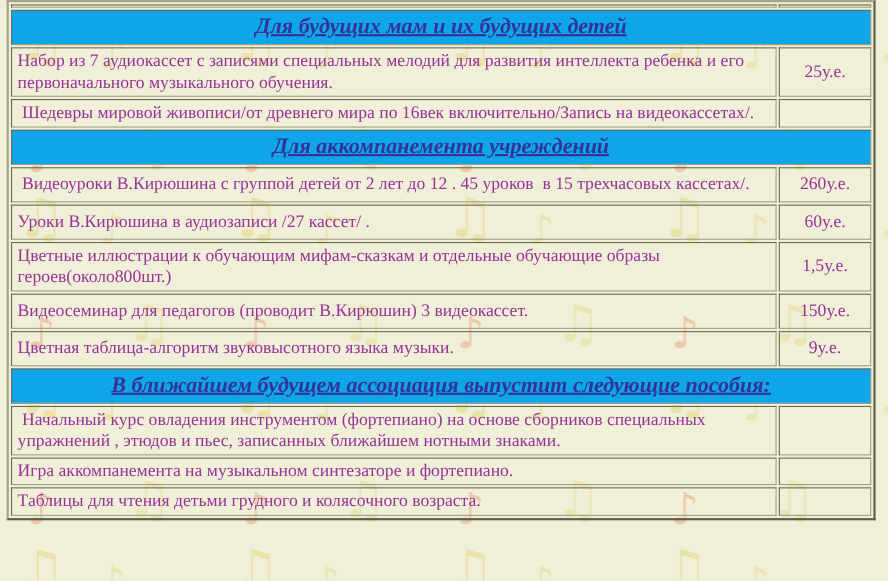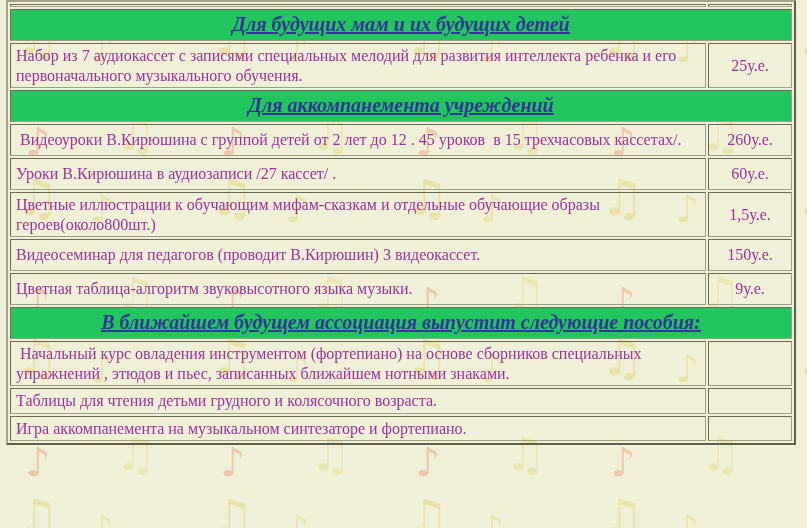--- a/index.html
+++ b/index.html
@@ -53,21 +53,21 @@
     white-space: pre-wrap;
     overflow: hidden;
   }
   td.price {
     color: #993399;
     font-size: 16px;
     text-align: center;
     padding: 6px 2px;
   }
   th.section-header {
-    background: #22c55e;
+    background: #0ea5e9;
     color: #333399;
     font-size: 20px;
     font-style: italic;
     font-weight: bold;
     text-align: center;
     padding: 2px 4px 3px 4px;
     line-height: 1.25;
   }
   th.section-header .hdr-text {
     text-decoration: underline;
@@ -104,20 +104,24 @@
 
       <tr>
         <th class="section-header" colspan="2">
           <span class="hdr-text">Для будущих мам и их будущих детей</span>
         </th>
       </tr>
       <tr>
         <td class="desc">Набор из 7 аудиокассет с записями специальных мелодий для развития интеллекта ребенка и его первоначального музыкального обучения.</td>
         <td class="price">25у.е.</td>
       </tr>
+      <tr>
+        <td class="desc"> Шедевры мировой живописи/от древнего мира по 16век включительно/Запись на видеокассетах/.</td>
+        <td class="price"></td>
+      </tr>
 
       <tr>
         <th class="section-header" colspan="2">
           <span class="hdr-text">Для аккомпанемента учреждений</span>
         </th>
       </tr>
       <tr>
         <td class="desc"> Видеоуроки В.Кирюшина с группой детей от 2 лет до 12 . 45 уроков  в 15 трехчасовых кассетах/.</td>
         <td class="price">260у.е.</td>
       </tr>
@@ -141,22 +145,22 @@
       <tr>
         <th class="section-header" colspan="2">
           <span class="hdr-text">В ближайшем будущем ассоциация выпустит следующие пособия: </span>
         </th>
       </tr>
       <tr>
         <td class="desc"> Начальный курс овладения инструментом (фортепиано) на основе сборников специальных упражнений , этюдов и пьес, записанных ближайшем нотными знаками.</td>
         <td class="price"></td>
       </tr>
       <tr>
-        <td class="desc">Таблицы для чтения детьми грудного и колясочного возраста.</td>
+        <td class="desc">Игра аккомпанемента на музыкальном синтезаторе и фортепиано.</td>
         <td class="price"></td>
       </tr>
       <tr>
-        <td class="desc">Игра аккомпанемента на музыкальном синтезаторе и фортепиано.</td>
+        <td class="desc">Таблицы для чтения детьми грудного и колясочного возраста.</td>
         <td class="price"></td>
       </tr>
     </tbody>
   </table>
 </div>
 
 </body></html>

